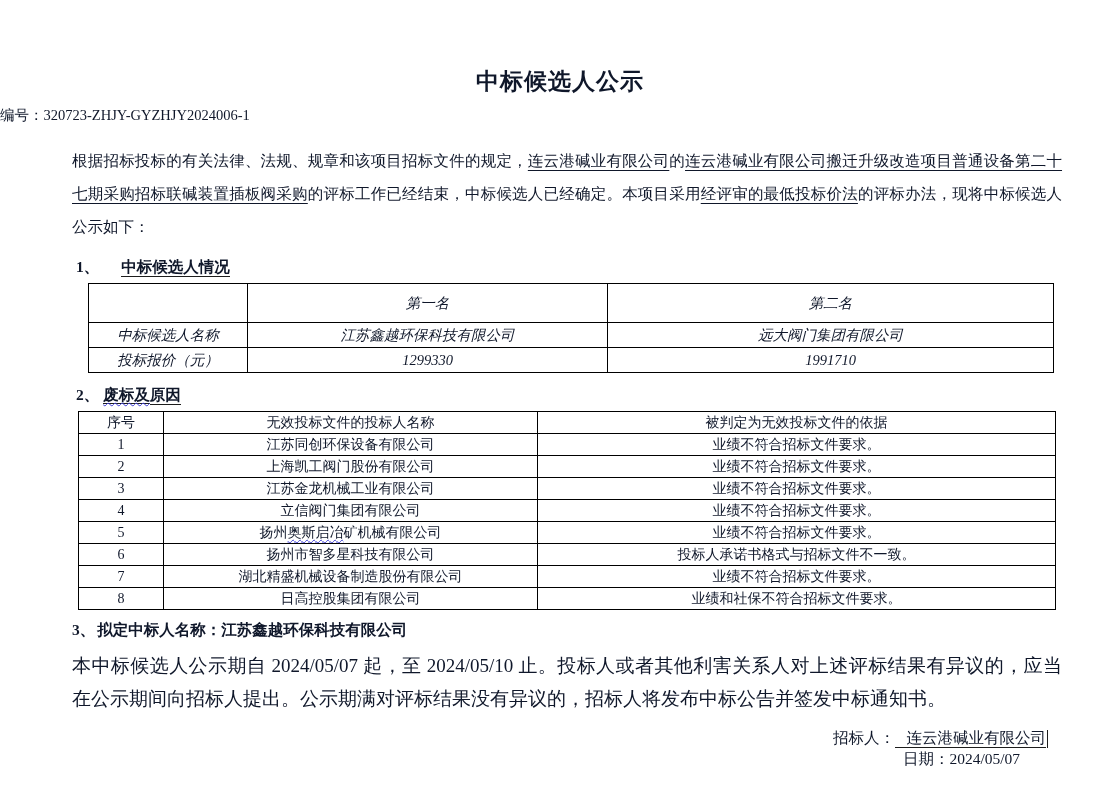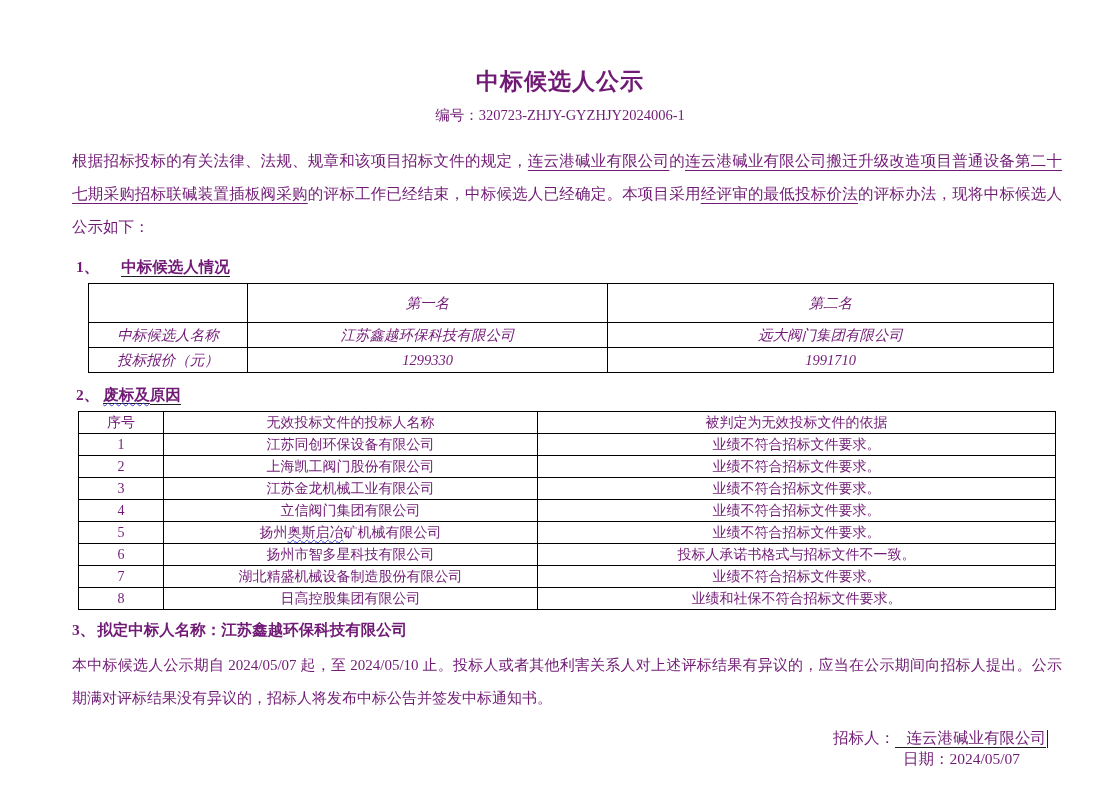--- a/index.html
+++ b/index.html
@@ -1,34 +1,33 @@
 <!DOCTYPE html>
 <html><head>
 <meta charset="utf-8">
 <style>
   * { margin:0; padding:0; box-sizing:border-box; }
   html,body { background:#ffffff; }
   .page {
     position:relative;
     width:1120px; height:790px;
     background:#ffffff;
-    color:#701a75;
+    color:#0f172a;
     font-family:"Liberation Serif","DejaVu Serif",serif;
     overflow:hidden;
   }
   .doc-title {
     padding-top:66px;
     text-align:center;
     font-size:23px;
     font-weight:bold;
     letter-spacing:1px;
   }
   .doc-number {
     margin-top:9px;
-    text-align:center;
     font-size:14.5px;
   }
   .intro {
     margin:19px 58px 0 72px;
     font-size:15.5px;
     line-height:33px;
     text-align:justify;
   }
   .u {
     text-decoration:underline;
@@ -87,21 +86,21 @@
   .table1 .hdr-row td { height:39px; }
   .table1 .data-row td { height:25px; }
   .table2 {
     margin:5px 0 0 78px;
     width:977px;
     font-size:14px;
   }
   .table2 td { height:22px; }
   .closing {
     margin:8px 58px 0 72px;
-    font-size:15px;
+    font-size:19px;
     line-height:33px;
     text-align:justify;
   }
   .sig-line {
     margin-top:13px;
     padding-right:72px;
     text-align:right;
     font-size:15.5px;
   }
   .sig-underline {

